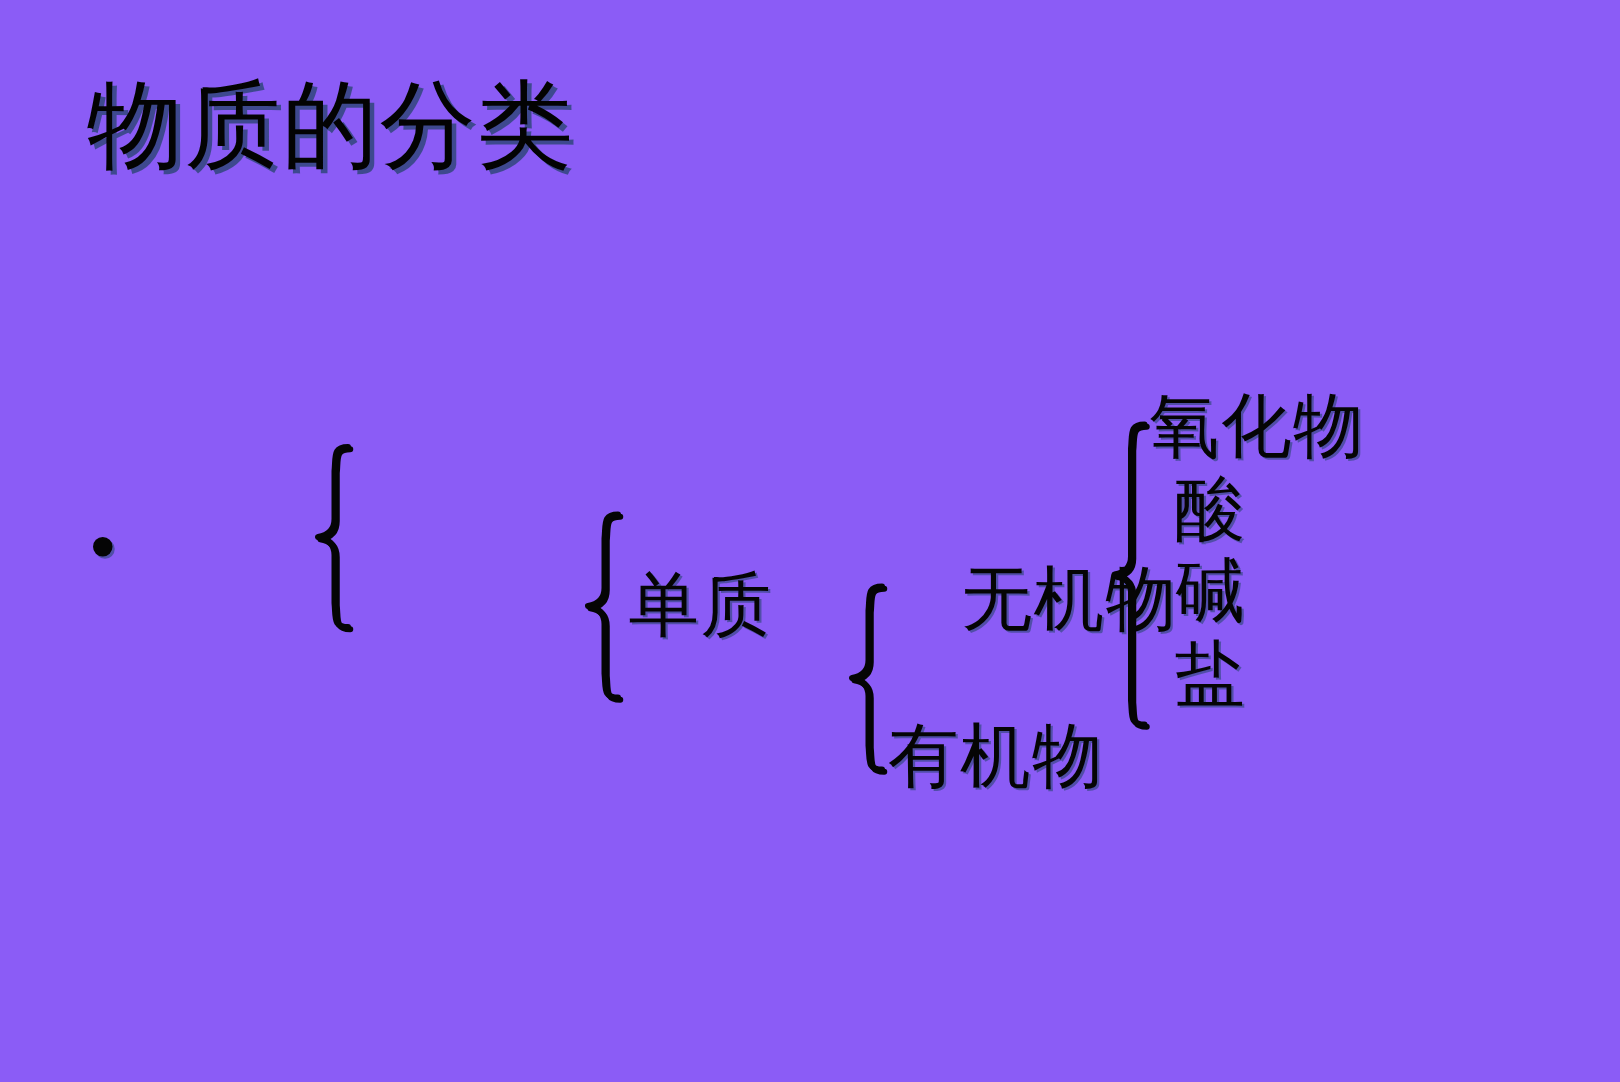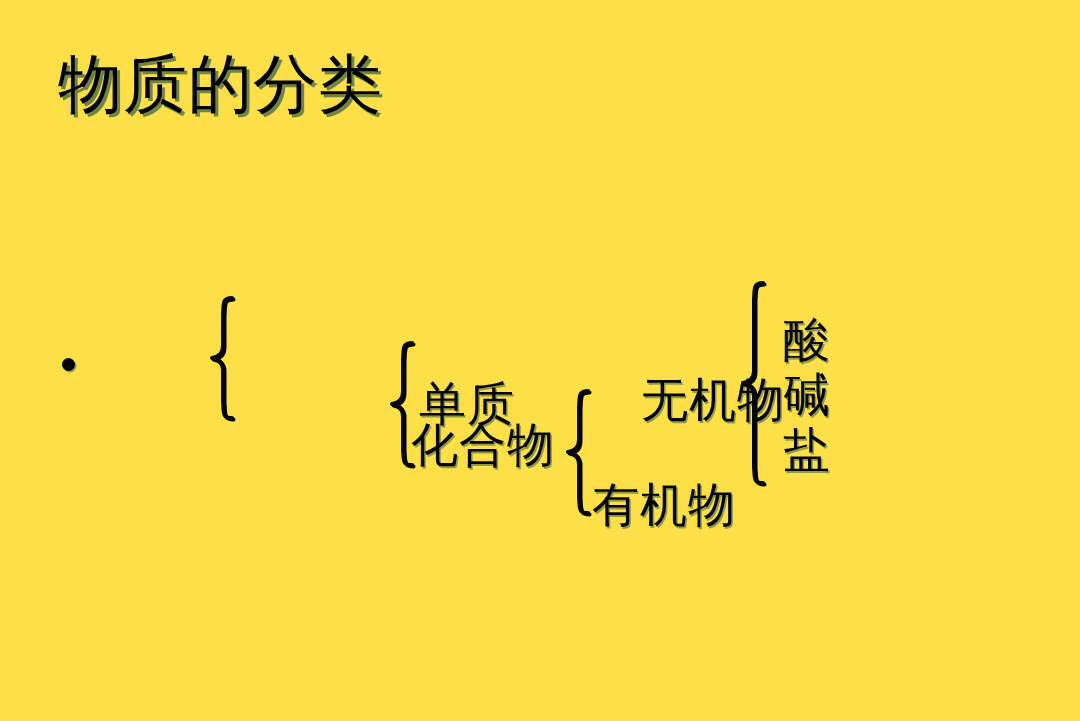--- a/index.html
+++ b/index.html
@@ -99,21 +99,21 @@
   }
 
   .brace-1 { left: 206px; top: 296px; }
   .brace-2 { left: 387px; top: 341px; }
   .brace-3 { left: 562px; top: 389px; }
   .brace-4 { left: 736px; top: 281px; }
 </style>
 </head>
 <body>
 
-<div id="slide" style="background: #fde047; width: 1080px; height: 721px;">
+<div id="slide" style="background: #8b5cf6; width: 1080px; height: 721px;">
 
   <div class="slide-title">物质的分类</div>
 
   <div class="diagram">
 
     <div class="bullet"></div>
 
 
     <div class="brace brace-1">
       <svg width="34" height="124" viewBox="0 0 34 124" aria-hidden="true">
@@ -126,37 +126,37 @@
 
 
     <div class="brace brace-2">
       <svg width="32" height="126" viewBox="0 0 32 126" aria-hidden="true">
         <path d="M25 2 C15 2, 17 8, 16 18 L16 51 C16 59, 11 62, 5 63 C11 64, 16 67, 16 75 L16 108 C17 118, 15 124, 25 124" stroke="rgba(0,60,60,0.40)" stroke-width="4" transform="translate(1.5,1.5)"></path>
         <path d="M25 2 C15 2, 17 8, 16 18 L16 51 C16 59, 11 62, 5 63 C11 64, 16 67, 16 75 L16 108 C17 118, 15 124, 25 124" stroke-width="4"></path>
       </svg>
     </div>
 
     <div class="node node-element">单质</div>
-    <div class="node node-compound">化合物</div>
 
     <div class="brace brace-3">
       <svg width="33" height="126" viewBox="0 0 33 126" aria-hidden="true">
         <path d="M26 2 C16 2, 18 8, 17 18 L17 51 C17 59, 12 62, 6 63 C12 64, 17 67, 17 75 L17 108 C18 118, 16 124, 26 124" stroke="rgba(0,60,60,0.40)" stroke-width="4" transform="translate(1.5,1.5)"></path>
         <path d="M26 2 C16 2, 18 8, 17 18 L17 51 C17 59, 12 62, 6 63 C12 64, 17 67, 17 75 L17 108 C18 118, 16 124, 26 124" stroke-width="4"></path>
       </svg>
     </div>
 
     <div class="node node-inorganic">无机物</div>
     <div class="node node-organic">有机物</div>
 
     <div class="brace brace-4">
       <svg width="34" height="206" viewBox="0 0 34 206" aria-hidden="true">
         <path d="M27 2 C17 2, 19 8, 18 18 L18 90 C18 98, 13 101, 7 102 C13 103, 18 106, 18 114 L18 186 C19 196, 17 202, 27 202" stroke="rgba(0,60,60,0.40)" stroke-width="4" transform="translate(1.5,1.5)"></path>
         <path d="M27 2 C17 2, 19 8, 18 18 L18 90 C18 98, 13 101, 7 102 C13 103, 18 106, 18 114 L18 186 C19 196, 17 202, 27 202" stroke-width="4"></path>
       </svg>
     </div>
 
+    <div class="node node-oxide">氧化物</div>
     <div class="node node-acid">酸</div>
     <div class="node node-base">碱</div>
     <div class="node node-salt">盐</div>
 
   </div>
 </div>
 
 </body></html>

